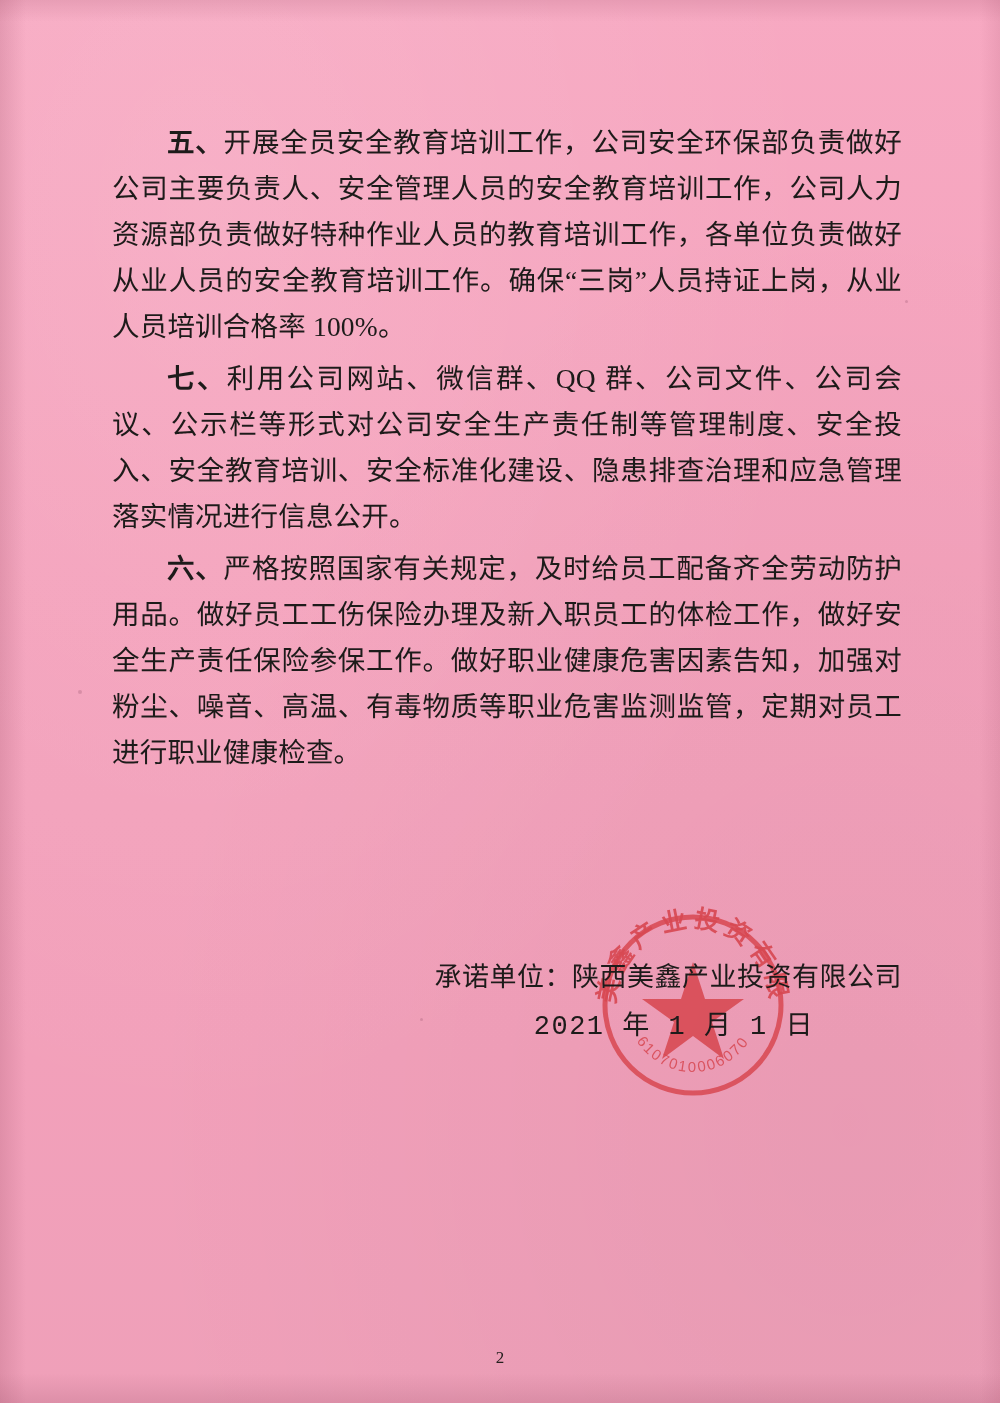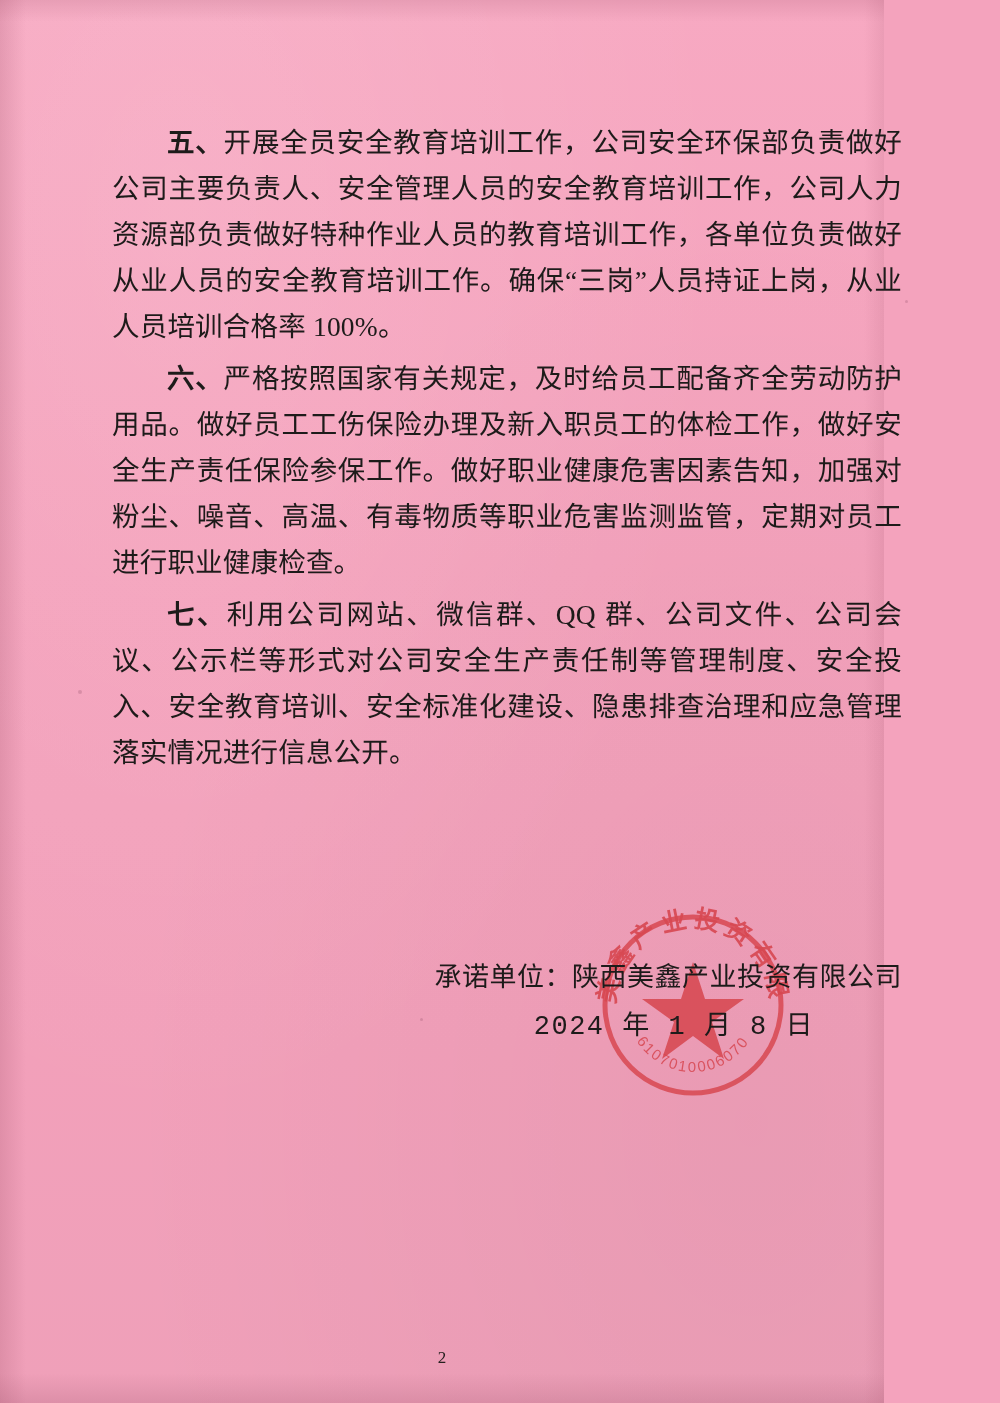--- a/index.html
+++ b/index.html
@@ -9,21 +9,21 @@
   }
   body {
     width: 1000px;
     height: 1403px;
     background: #f4a3bd;
     font-family: "Liberation Serif", "DejaVu Serif", serif;
     overflow: hidden;
   }
   .page {
     position: relative;
-    width: 884px;
+    width: 1000px;
     height: 1403px;
     background:
       radial-gradient(ellipse at 20% 15%, rgba(255,255,255,0.10) 0%, rgba(255,255,255,0) 55%),
       radial-gradient(ellipse at 85% 80%, rgba(0,0,0,0.035) 0%, rgba(0,0,0,0) 60%),
       linear-gradient(180deg, #f7a9c2 0%, #f4a2bc 40%, #f2a0ba 75%, #efa0b9 100%);
     box-sizing: border-box;
   }
   
   .edge-left {
     position: absolute;
@@ -142,25 +142,25 @@
   <div class="speck" style="left:420px; top:1018px; width:3px; height:3px;"></div>
   <div class="speck" style="left:905px; top:300px; width:3px; height:3px;"></div>
 
   <div class="content">
 
     <p class="para">
       <span class="lead">五、</span><span>开展全员安全教育培训工作，公司安全环保部负责做好公司主要负责人、安全管理人员的安全教育培训工作，公司人力资源部负责做好特种作业人员的教育培训工作，各单位负责做好从业人员的安全教育培训工作。确保“三岗”人员持证上岗，从业人员培训合格率 100%。</span>
     </p>
 
     <p class="para">
-      <span class="lead">六、</span><span>严格按照国家有关规定，及时给员工配备齐全劳动防护用品。做好员工工伤保险办理及新入职员工的体检工作，做好安全生产责任保险参保工作。做好职业健康危害因素告知，加强对粉尘、噪音、高温、有毒物质等职业危害监测监管，定期对员工进行职业健康检查。</span>
+      <span class="lead">七、</span><span>利用公司网站、微信群、QQ 群、公司文件、公司会议、公示栏等形式对公司安全生产责任制等管理制度、安全投入、安全教育培训、安全标准化建设、隐患排查治理和应急管理落实情况进行信息公开。</span>
     </p>
 
     <p class="para">
-      <span class="lead">七、</span><span>利用公司网站、微信群、QQ 群、公司文件、公司会议、公示栏等形式对公司安全生产责任制等管理制度、安全投入、安全教育培训、安全标准化建设、隐患排查治理和应急管理落实情况进行信息公开。</span>
+      <span class="lead">六、</span><span>严格按照国家有关规定，及时给员工配备齐全劳动防护用品。做好员工工伤保险办理及新入职员工的体检工作，做好安全生产责任保险参保工作。做好职业健康危害因素告知，加强对粉尘、噪音、高温、有毒物质等职业危害监测监管，定期对员工进行职业健康检查。</span>
     </p>
 
 
   </div>
 
   <div class="seal">
     <svg width="210" height="210" viewBox="0 0 210 210" xmlns="http://www.w3.org/2000/svg">
       <defs>
         <path id="sealTopArc" d="M 28,105 A 77,77 0 0 1 182,105"></path>
         <path id="sealBottomArc" d="M 38,105 A 67,67 0 0 0 172,105"></path>
@@ -171,18 +171,18 @@
       </text>
       <text font-family="'Liberation Sans', sans-serif" font-size="15" fill="#d3353b" opacity="0.85" letter-spacing="2">
         <textPath href="#sealBottomArc" startOffset="50%" text-anchor="middle">6107010006070</textPath>
       </text>
       <polygon points="105,62 117,99 156,99 124,122 136,159 105,136 74,159 86,122 54,99 93,99" fill="#d3353b" opacity="0.88"></polygon>
     </svg>
   </div>
 
   <div class="signature-block">
     <div class="sig-line">承诺单位：陕西美鑫产业投资有限公司</div>
-    <div class="sig-line date">2024 年 1 月 8 日</div>
+    <div class="sig-line date">2021 年 1 月 1 日</div>
   </div>
 
   <div class="page-number">2</div>
 
 </div>
 
 </body></html>

